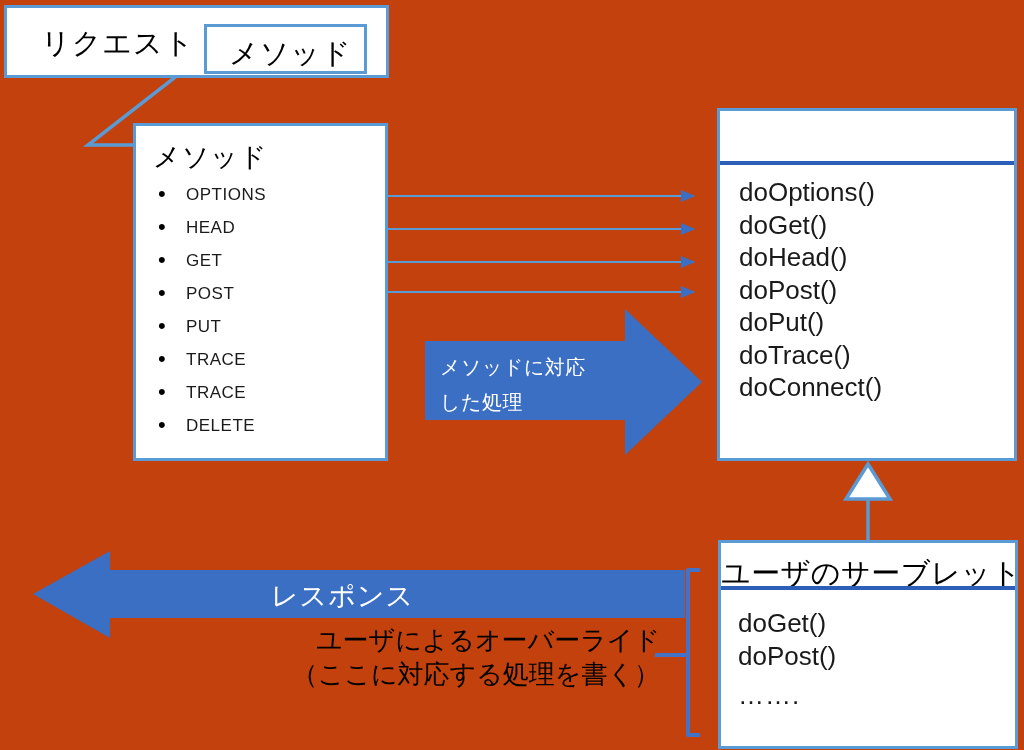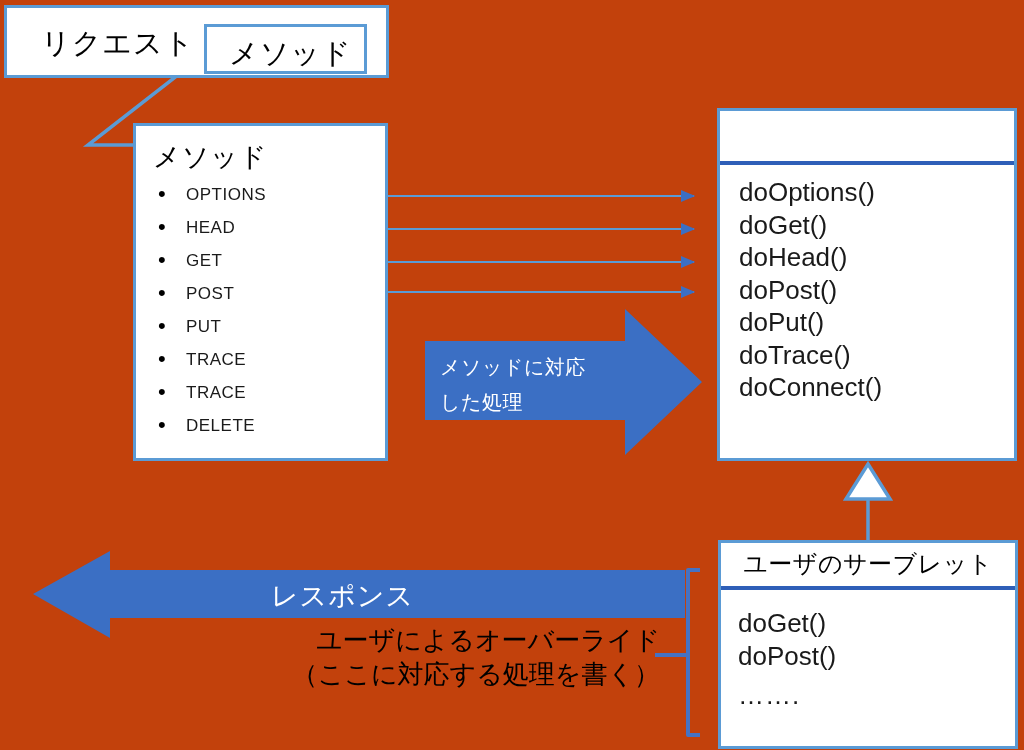--- a/index.html
+++ b/index.html
@@ -148,24 +148,24 @@
   
   #userservlet-box {
     left: 718px;
     top: 540px;
     width: 300px;
     height: 209px;
   }
   #userservlet-title {
     position: absolute;
     left: 0;
-    top: 5px;
+    top: 11px;
     width: 100%;
     text-align: center;
-    font-size: 24px;
+    font-size: 29px;
     color: #000000;
     white-space: nowrap;
     letter-spacing: 0.5px;
   }
   #userservlet-divider {
     position: absolute;
     left: 0;
     top: 43px;
     width: 100%;
     height: 4px;

